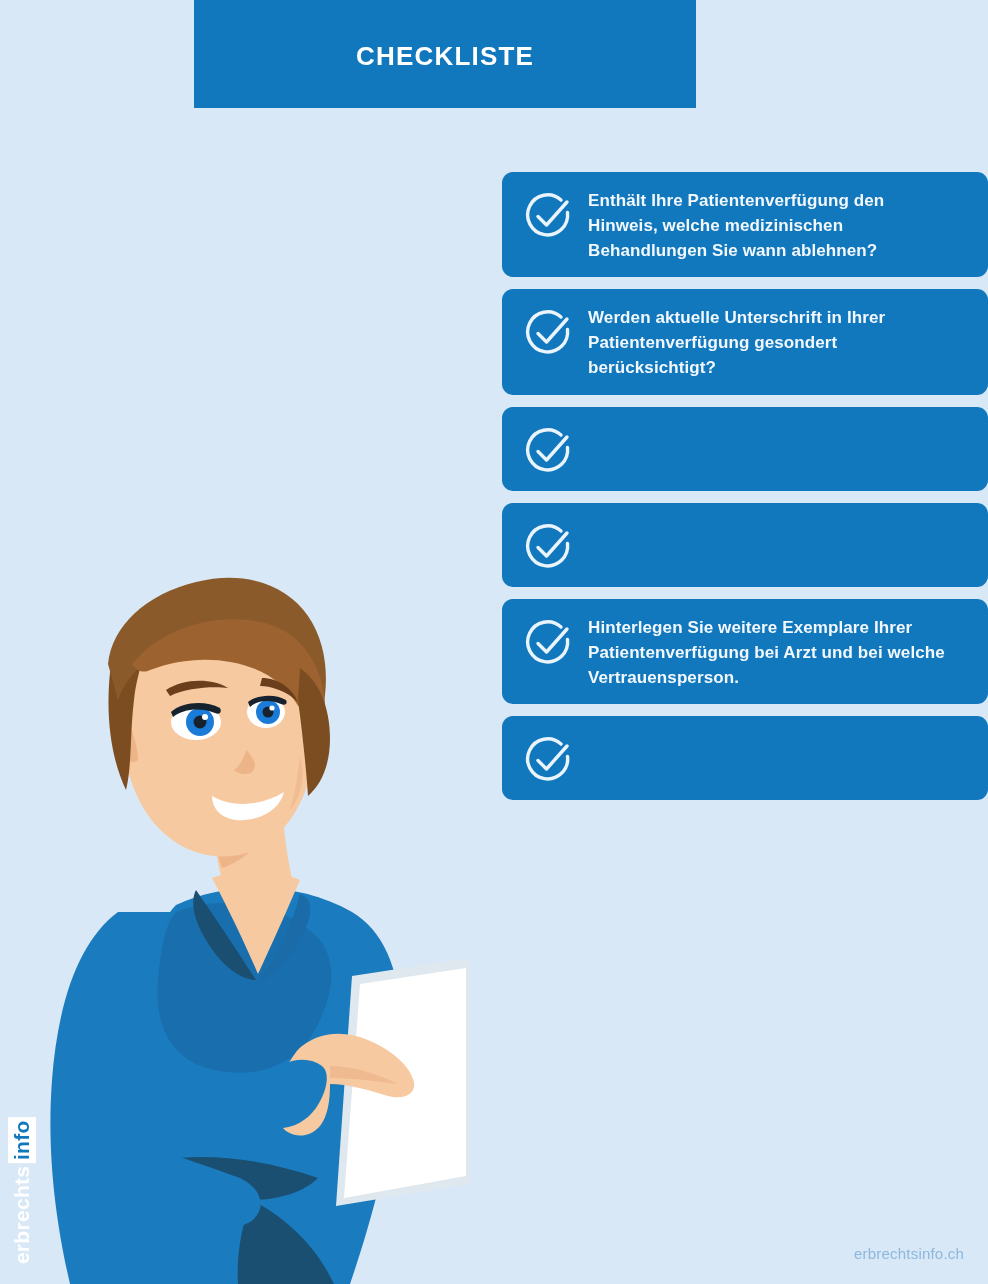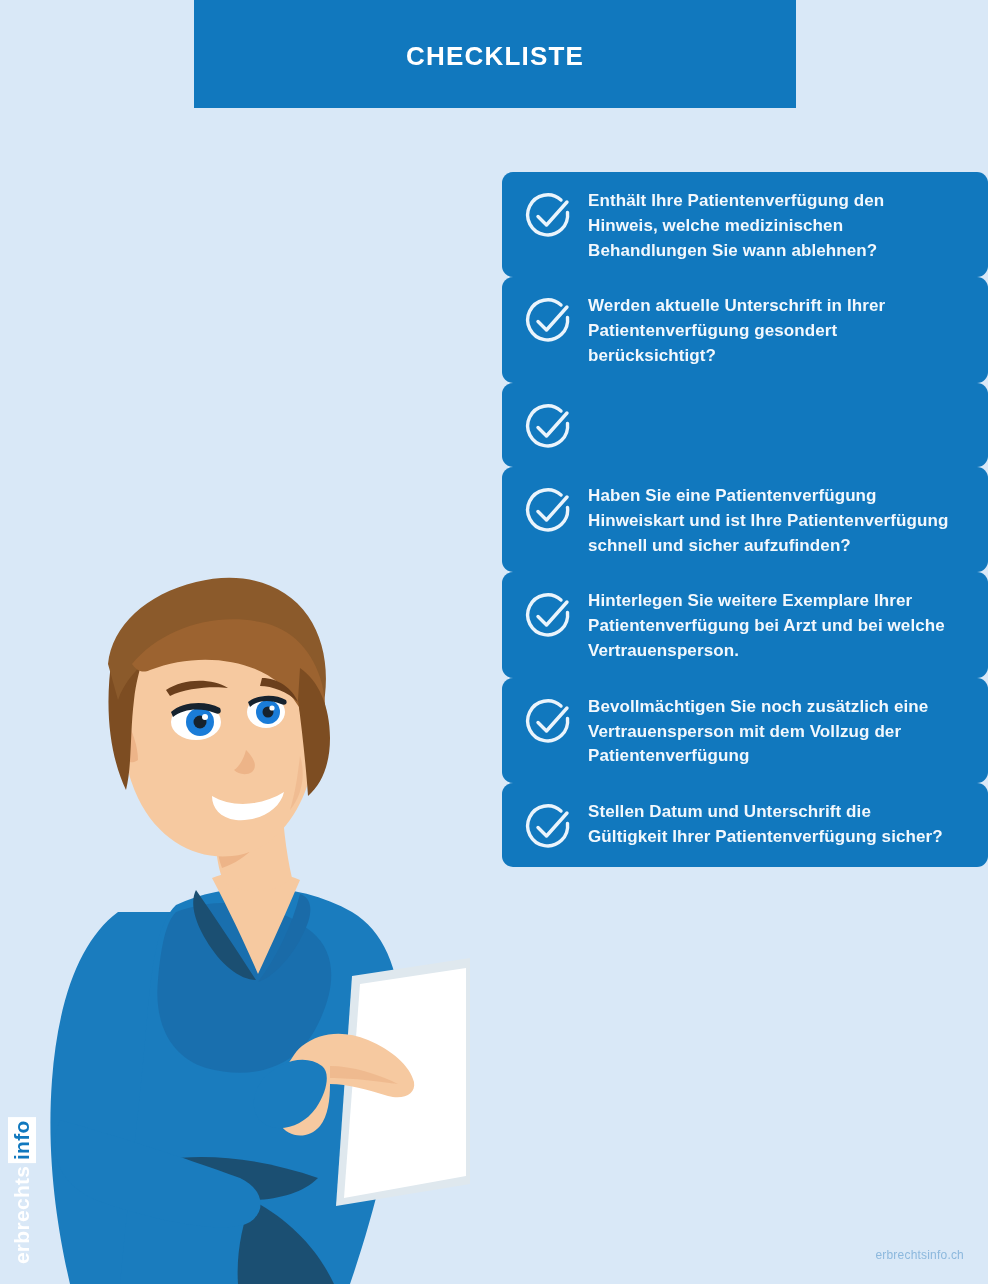--- a/index.html
+++ b/index.html
@@ -16,21 +16,21 @@
     background: #d9e8f7;
     font-family: "Liberation Sans", sans-serif;
     -webkit-font-smoothing: antialiased;
   }
 
   
   .header-band {
     position: absolute;
     left: 194px;
     top: 0;
-    width: 602px;
+    width: 502px;
     height: 108px;
     background: #1178be;
     display: flex;
     align-items: center;
     justify-content: center;
     z-index: 5;
   }
   .header-title {
     color: #ffffff;
     font-size: 26px;
@@ -83,20 +83,21 @@
     left: 502px;
     top: 172px;
     width: 500px;
     z-index: 4;
   }
   .check-card {
     position: relative;
     background: #1178be;
     border-radius: 11px;
     padding: 14px 18px 14px 20px;
+    margin-bottom: 12px;
     display: flex;
     align-items: flex-start;
     gap: 14px;
     width: 486px;
   }
   .check-icon {
     flex: 0 0 auto;
     width: 52px;
     height: 52px;
     margin-top: 4px;
@@ -111,21 +112,21 @@
     padding-top: 3px;
     max-width: 364px;
   }
 
   
   .footer-url {
     position: absolute;
     right: 24px;
     bottom: 22px;
     color: #8cb8dd;
-    font-size: 12px;
+    font-size: 15px;
     letter-spacing: 0.2px;
     z-index: 6;
   }
 </style>
 </head>
 <body>
 
 <div class="header-band">
   <div class="header-title">
     <span>CHECKLISTE</span>
@@ -235,49 +236,38 @@
     </span>
   </div>
 
   <div class="check-card">
     <span class="check-icon">
       <svg viewBox="0 0 52 52" xmlns="http://www.w3.org/2000/svg" aria-hidden="true">
         <path d="M39 10 A 20 20 0 1 0 45.5 22.5" fill="none" stroke="#eaf4fc" stroke-width="3.4" stroke-linecap="round"></path>
         <path d="M16 26.5 L 24.5 35 L 45 12" fill="none" stroke="#eaf4fc" stroke-width="3.4" stroke-linecap="round" stroke-linejoin="round"></path>
       </svg>
     </span>
-    <span class="check-text">Haben Sie eine Patientenverfügung Hinweiskart und ist Ihre Patientenverfügung schnell und sicher aufzufinden?</span>
   </div>
 
   <div class="check-card">
     <span class="check-icon">
       <svg viewBox="0 0 52 52" xmlns="http://www.w3.org/2000/svg" aria-hidden="true">
         <path d="M39 10 A 20 20 0 1 0 45.5 22.5" fill="none" stroke="#eaf4fc" stroke-width="3.4" stroke-linecap="round"></path>
         <path d="M16 26.5 L 24.5 35 L 45 12" fill="none" stroke="#eaf4fc" stroke-width="3.4" stroke-linecap="round" stroke-linejoin="round"></path>
       </svg>
     </span>
     <span class="check-text">Hinterlegen Sie weitere Exemplare Ihrer Patientenverfügung bei Arzt und bei welche Vertrauensperson.</span>
   </div>
 
 
   <div class="check-card">
     <span class="check-icon">
       <svg viewBox="0 0 52 52" xmlns="http://www.w3.org/2000/svg" aria-hidden="true">
         <path d="M39 10 A 20 20 0 1 0 45.5 22.5" fill="none" stroke="#eaf4fc" stroke-width="3.4" stroke-linecap="round"></path>
         <path d="M16 26.5 L 24.5 35 L 45 12" fill="none" stroke="#eaf4fc" stroke-width="3.4" stroke-linecap="round" stroke-linejoin="round"></path>
       </svg>
     </span>
-    <span class="check-text">Bevollmächtigen Sie noch zusätzlich eine Vertrauensperson mit dem Vollzug der Patientenverfügung</span>
-  </div>
-
-  <div class="check-card">
-    <span class="check-icon">
-      <svg viewBox="0 0 52 52" xmlns="http://www.w3.org/2000/svg" aria-hidden="true">
-        <path d="M39 10 A 20 20 0 1 0 45.5 22.5" fill="none" stroke="#eaf4fc" stroke-width="3.4" stroke-linecap="round"></path>
-        <path d="M16 26.5 L 24.5 35 L 45 12" fill="none" stroke="#eaf4fc" stroke-width="3.4" stroke-linecap="round" stroke-linejoin="round"></path>
-      </svg>
-    </span>
-    <span class="check-text">Stellen Datum und Unterschrift die Gültigkeit Ihrer Patientenverfügung sicher?</span>
-  </div>
+  </div>
+
 
 </div>
 
 <div class="footer-url">erbrechtsinfo.ch</div>
 
 </body></html>

